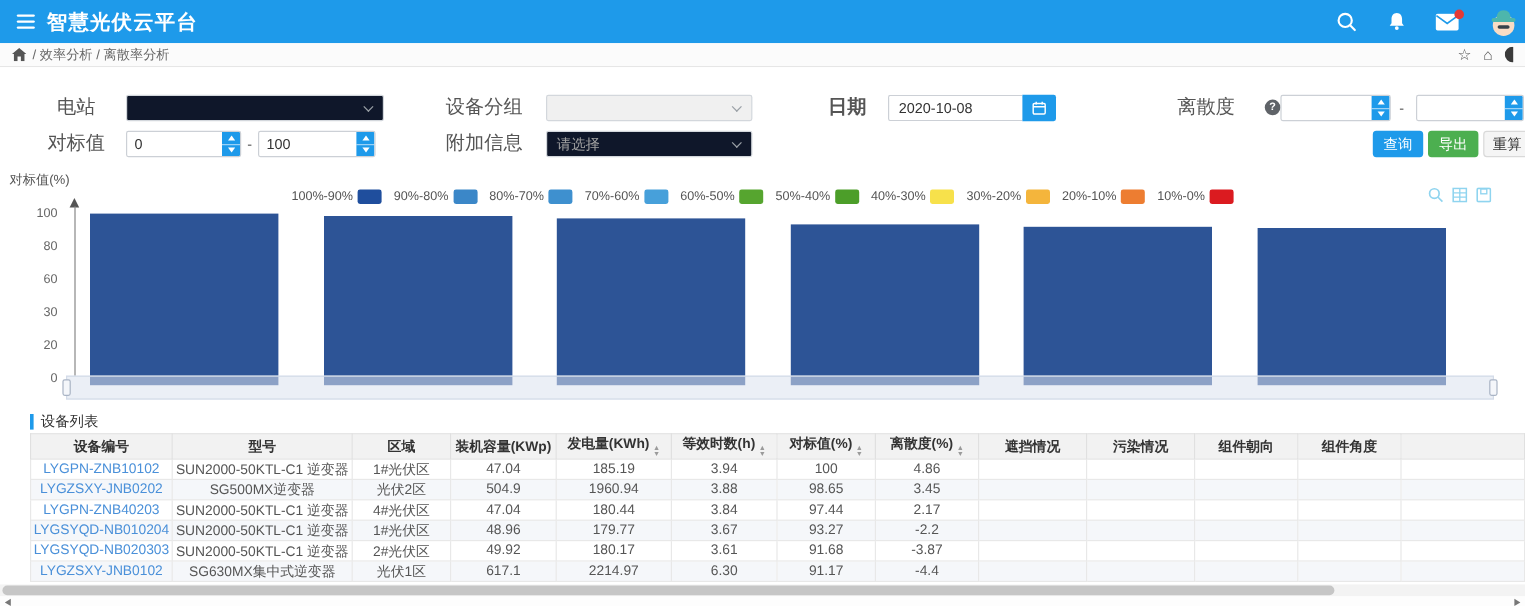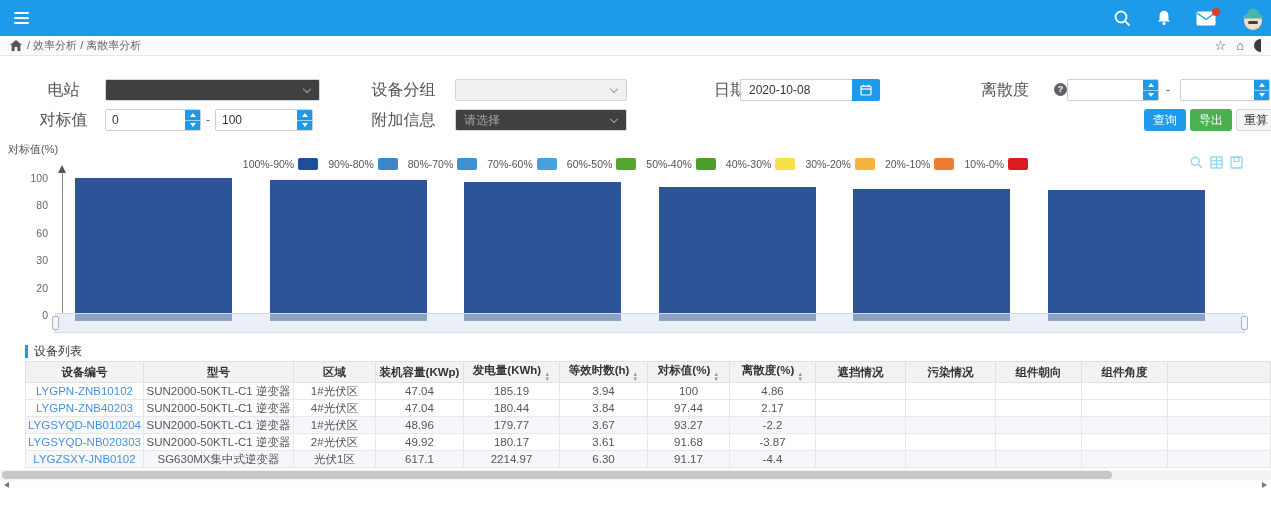--- a/index.html
+++ b/index.html
@@ -20,21 +20,21 @@
     display:flex; align-items:center; padding:0 10px; font-size:11px; color:#666; position:relative; }
   .breadcrumb .path { margin-left:5px; }
   .crumb-right { margin-left:auto; display:flex; align-items:center; gap:10px; font-size:13px; color:#555; }
   .partial-circle { width:7px; height:13px; overflow:hidden; position:relative; }
   .partial-circle i { position:absolute; left:0; top:0; width:13px; height:13px; border-radius:50%; background:#3a3a3a; display:block; }
 
   
   .filters { position:relative; height:84px; background:#fff; }
   .flabel { position:absolute; height:22px; line-height:22px; font-size:16px; color:#555; text-align:center; }
   .selectfld { position:absolute; height:22px; line-height:20px; border:1px solid #d3d7dc; border-radius:2px;
-    background:#404040; font-size:12px; color:#333; padding:0 22px 0 8px; cursor:pointer; }
+    background:#0f172a; font-size:12px; color:#333; padding:0 22px 0 8px; cursor:pointer; }
   .selectfld.disabled { background:#f0f0f0; color:#aaa; cursor:default; }
   .selectfld .ph { color:#a2a2a2; }
   .chev { position:absolute; right:9px; top:6px; width:6px; height:6px;
     border-right:1.5px solid #9aa0a6; border-bottom:1.5px solid #9aa0a6; transform:rotate(45deg); }
   .numfld { position:absolute; height:22px; display:flex; border:1px solid #ccd0d6; border-radius:2px; background:#fff; overflow:hidden; }
   .numfld input { flex:1; min-width:0; border:0; outline:0; font-size:12px; padding-left:6px; color:#333; background:transparent; font-family:inherit; }
   .spin { width:15px; background:#1e9aea; display:flex; flex-direction:column; }
   .spin span { flex:1; display:flex; align-items:center; justify-content:center; cursor:pointer; }
   .spin span:first-child { border-bottom:1px solid rgba(255,255,255,.55); }
   .tri-up { width:0;height:0;border-left:3px solid transparent;border-right:3px solid transparent;border-bottom:4px solid #fff; }
@@ -97,20 +97,21 @@
 </style>
 </head>
 <body>
 
 <div class="topbar">
   <div class="hamburger">
       <i></i>
       <i></i>
       <i></i>
     </div>
+  <div class="app-title">智慧光伏云平台</div>
   <div class="top-icons">
     <span class="ticon">
       <svg width="20" height="20" viewBox="0 0 20 20">
           <circle cx="9" cy="9" r="5.5" fill="none" stroke="#fff" stroke-width="1.8"></circle>
           <line x1="13.3" y1="13.3" x2="17" y2="17" stroke="#fff" stroke-width="1.8" stroke-linecap="round"></line>
         </svg>
     </span>
     <span class="ticon">
       <svg width="18" height="18" viewBox="0 0 18 18">
           <path d="M9 1.8 C6.1 1.8 4.6 4.1 4.6 6.9 L4.6 10.4 L3.1 12.5 L14.9 12.5 L13.4 10.4 L13.4 6.9 C13.4 4.1 11.9 1.8 9 1.8 Z" fill="#fff"></path>
@@ -156,21 +157,21 @@
   <div class="flabel" style="left:30px;width:67px;top:23px;">电站</div>
   <div class="selectfld" style="left:105px;top:23px;width:215px;">
       <span class="chev"></span>
     </div>
 
   <div class="flabel" style="left:360px;width:87px;top:23px;">设备分组</div>
   <div class="selectfld disabled" style="left:455px;top:23px;width:172px;">
       <span class="chev"></span>
     </div>
 
-  <div class="flabel" style="left:696px;width:68px;top:23px;">日期</div>
+  <div class="flabel" style="left:672px;width:68px;top:23px;font-weight:bold;">日期</div>
   <div class="datewrap" style="left:740px;top:23px;">
     <input readonly="" value="2020-10-08" style="">
     <span class="calbtn">
       <svg width="12" height="12" viewBox="0 0 12 12">
           <rect x="1" y="2.2" width="10" height="8.8" rx="1" fill="none" stroke="#fff" stroke-width="1.2"></rect>
           <line x1="1" y1="5" x2="11" y2="5" stroke="#fff" stroke-width="1.2"></line>
           <line x1="3.5" y1="0.8" x2="3.5" y2="3" stroke="#fff" stroke-width="1.2"></line>
           <line x1="8.5" y1="0.8" x2="8.5" y2="3" stroke="#fff" stroke-width="1.2"></line>
         </svg>
     </span>
@@ -394,20 +395,35 @@
         <td>185.19</td>
         <td>3.94</td>
         <td>100</td>
         <td>4.86</td>
         <td></td>
         <td></td>
         <td></td>
         <td></td>
         <td></td>
       </tr>
+      <tr class="even">
+        <td class="link">LYGZSXY-JNB0202</td>
+        <td>SG500MX逆变器</td>
+        <td>光伏2区</td>
+        <td>504.9</td>
+        <td>1960.94</td>
+        <td>3.88</td>
+        <td>98.65</td>
+        <td>3.45</td>
+        <td></td>
+        <td></td>
+        <td></td>
+        <td></td>
+        <td></td>
+      </tr>
       <tr>
         <td class="link">LYGPN-ZNB40203</td>
         <td>SUN2000-50KTL-C1 逆变器</td>
         <td>4#光伏区</td>
         <td>47.04</td>
         <td>180.44</td>
         <td>3.84</td>
         <td>97.44</td>
         <td>2.17</td>
         <td></td>

